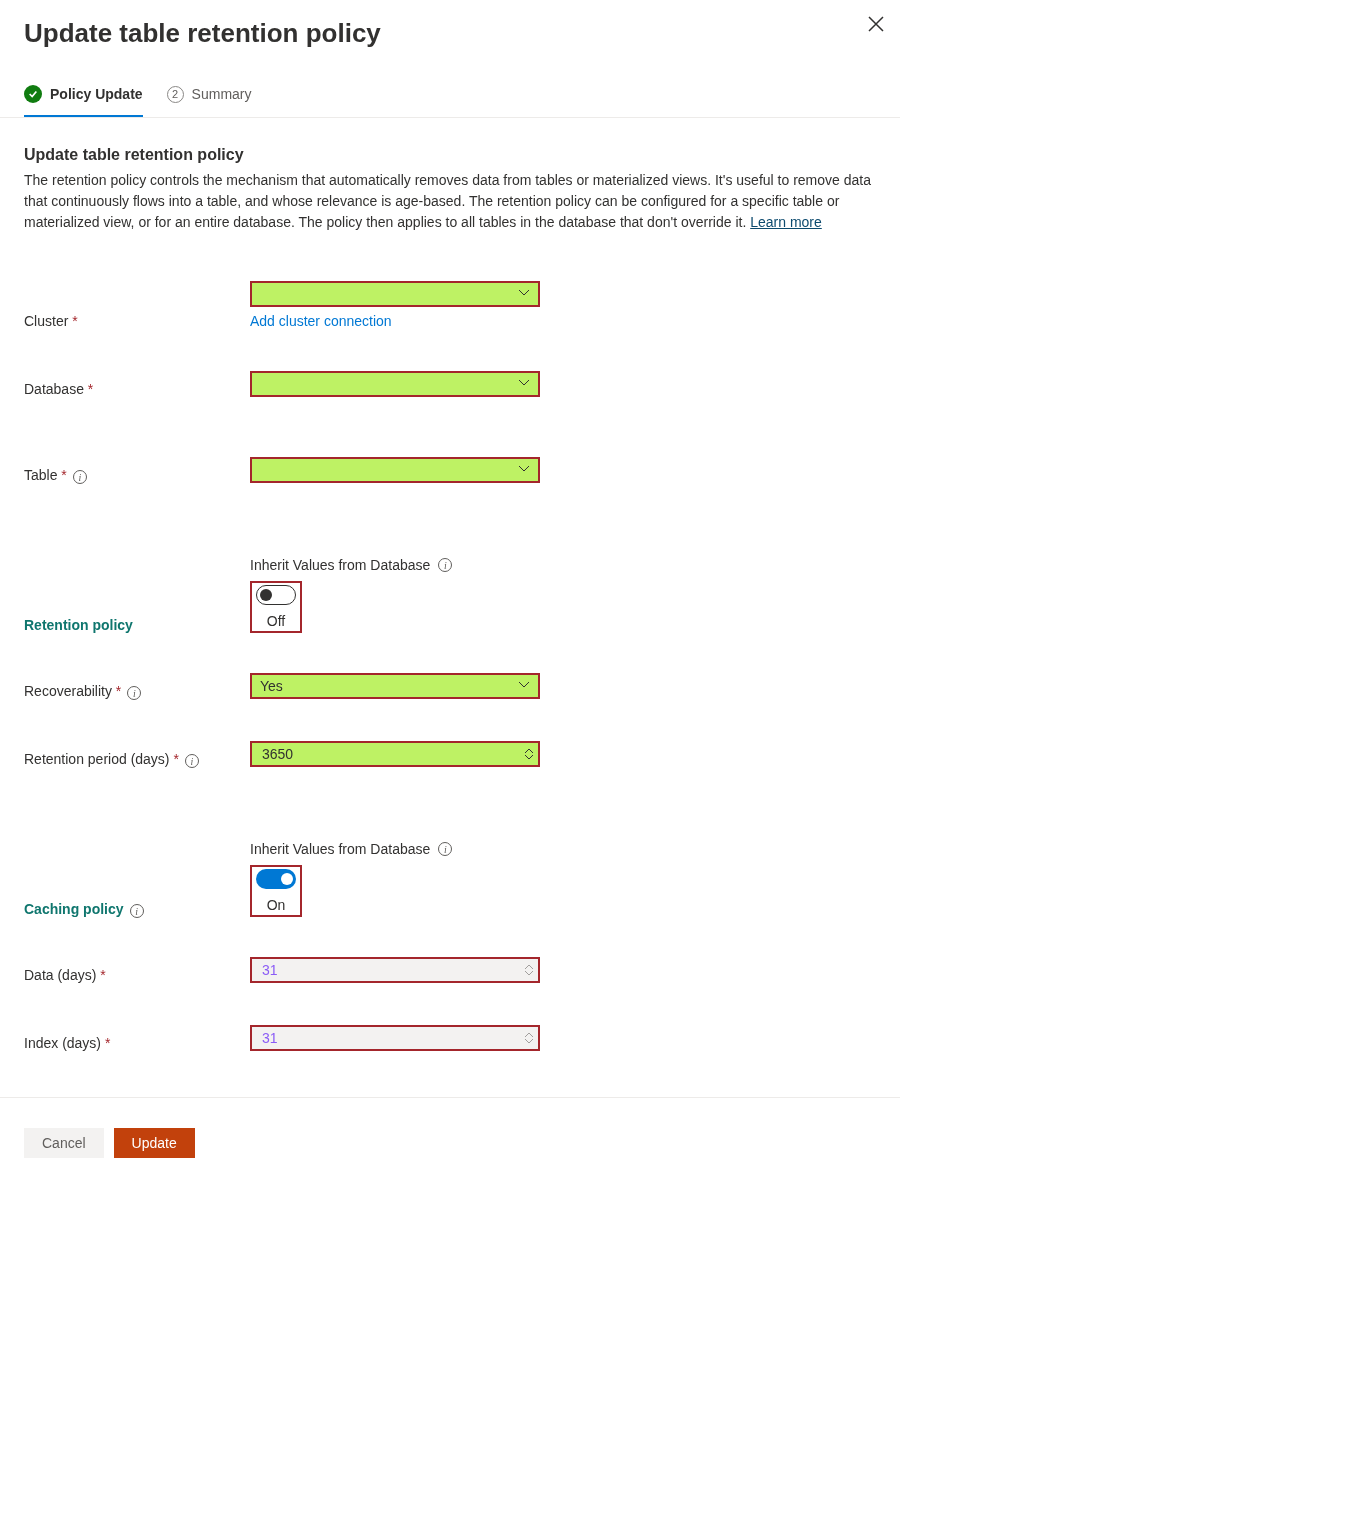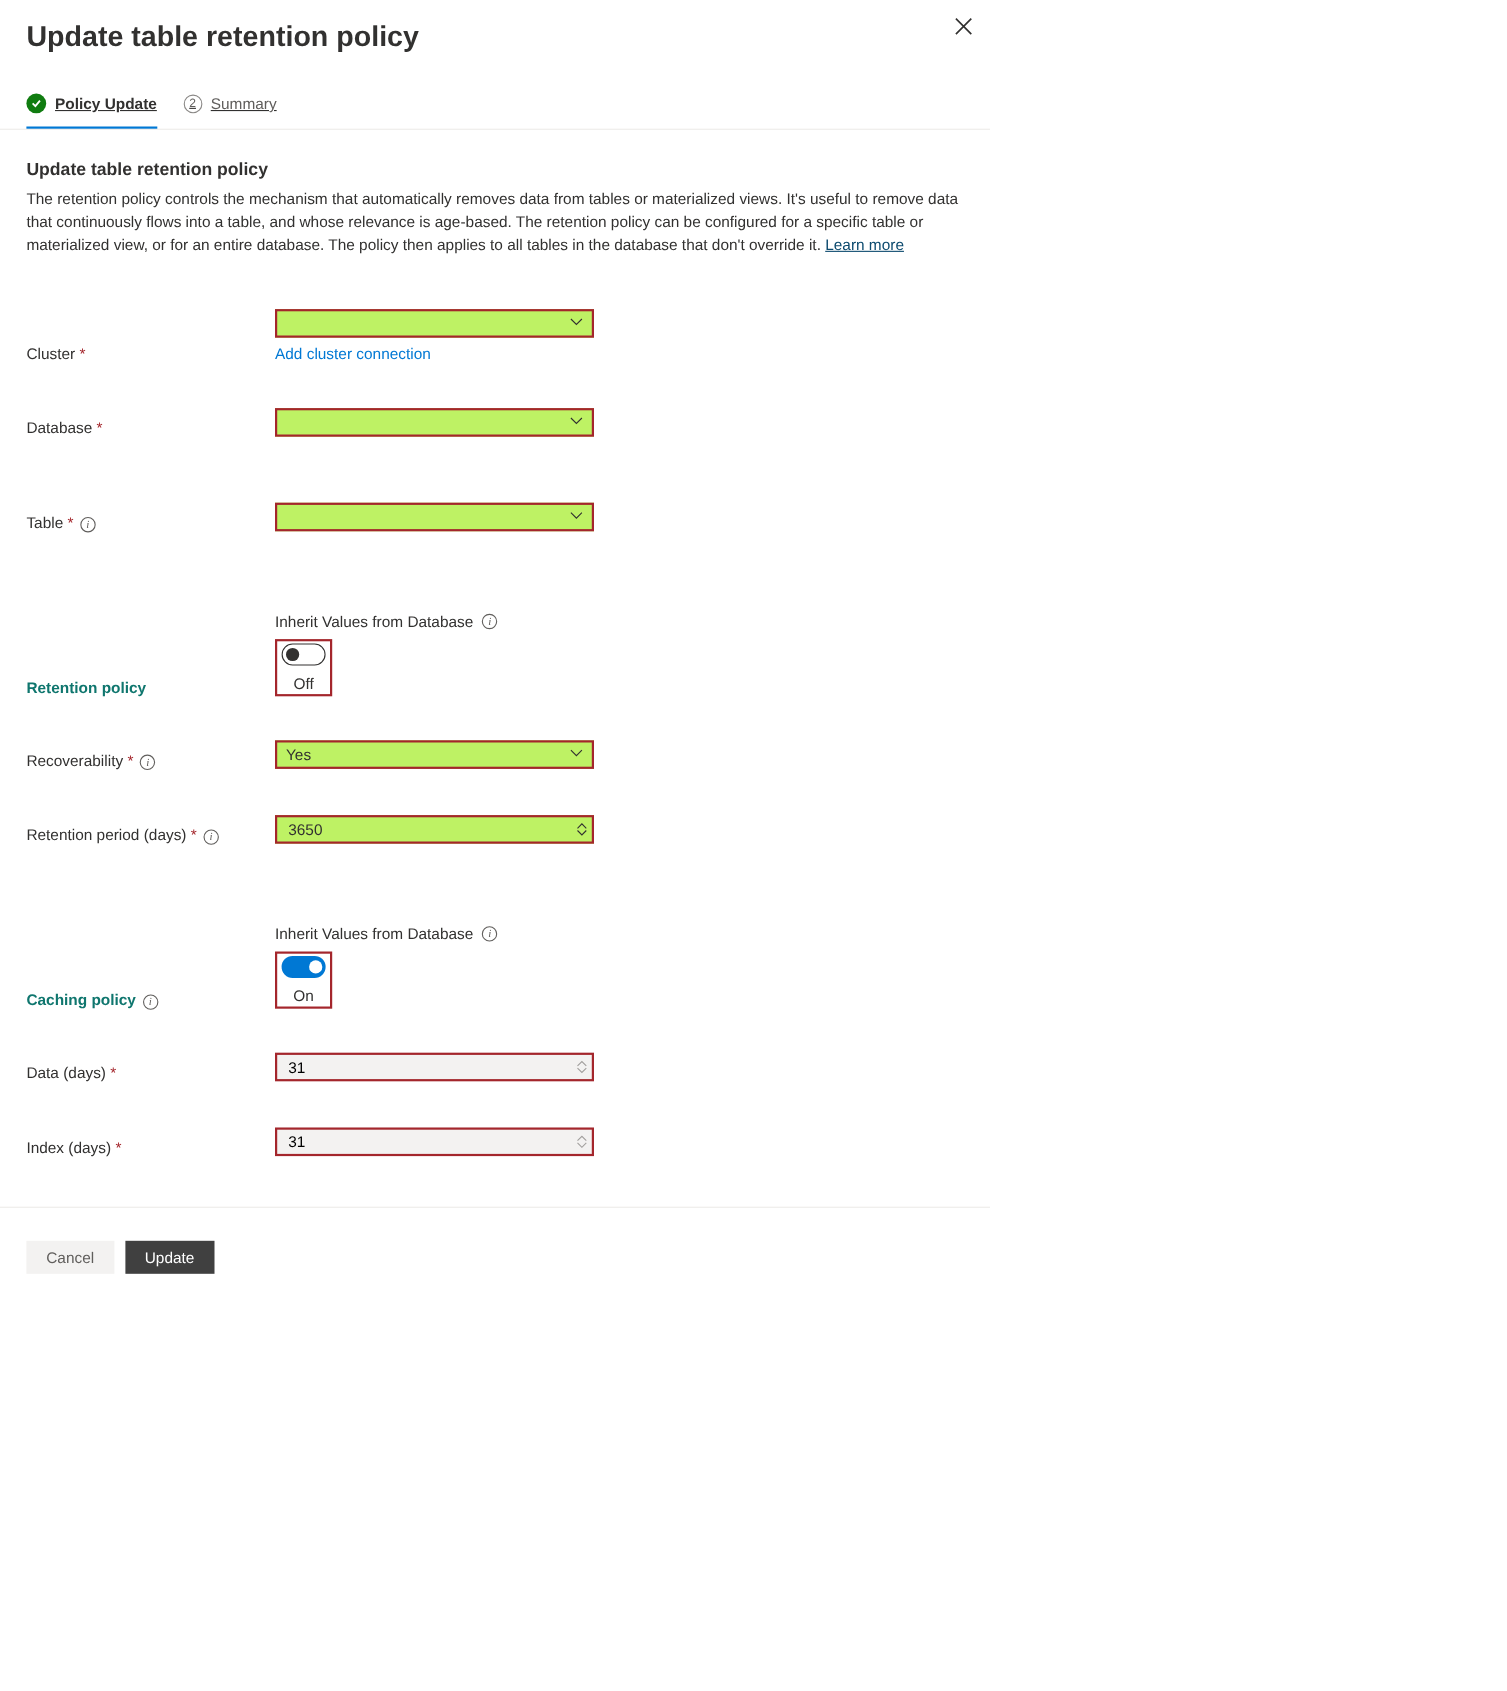--- a/index.html
+++ b/index.html
@@ -14,21 +14,21 @@
   .close {
     position: absolute; top: 10px; right: 10px; width: 28px; height: 28px;
     display: flex; align-items: center; justify-content: center;
     cursor: pointer; color: #323130;
   }
   .close svg { width: 16px; height: 16px; }
   h1 {
     font-size: 26px; font-weight: 600; margin: 0; padding: 18px 24px 36px 24px;
   }
   .tabs {
-    display: flex; gap: 24px; padding: 0 24px; border-bottom: 1px solid #edebe9; text-decoration: underline;
+    display: flex; gap: 24px; padding: 0 24px; border-bottom: 1px solid #edebe9;
   }
   .tab {
     display: flex; align-items: center; gap: 8px; padding: 0 0 12px;
     font-size: 14px; color: #605e5c; border-bottom: 2px solid transparent;
     cursor: pointer; font-weight: 400;
   }
   .tab.active { color: #323130; font-weight: 600; border-bottom-color: #0078d4; }
   .tab-icon {
     width: 18px; height: 18px; border-radius: 50%;
     display: flex; align-items: center; justify-content: center;
@@ -56,21 +56,21 @@
     font-style: italic; font-family: serif; flex-shrink: 0;
   }
   .input-col { width: 290px; margin-top: 24px; }
   .dd, .num, .sel {
     width: 100%; height: 26px; border: 2px solid #a4262c; background: #bef264;
     display: flex; align-items: center; padding: 0 8px; position: relative;
     cursor: pointer;
   }
   .num input, .sel .txt { border: none; outline: none; font-size: 14px; width: 100%; background: transparent; color: #323130; }
   .num.disabled { background: #f3f2f1; }
-  .num.disabled input { color: #000000; }
+  .num.disabled input { color: #8b5cf6; }
   .chev { position: absolute; right: 8px; top: 50%; transform: translateY(-50%); pointer-events: none; }
   .chev svg { width: 12px; height: 12px; }
   .spinner {
     position: absolute; right: 4px; top: 50%; transform: translateY(-50%);
     display: flex; flex-direction: column; gap: 0;
   }
   .spinner svg { width: 10px; height: 6px; display: block; }
   .link-row { margin-top: 6px; }
   .link { color: #0078d4; text-decoration: none; cursor: pointer; font-size: 14px; }
   .gap { height: 32px; }
@@ -96,21 +96,21 @@
   .toggle-text { font-size: 14px; }
   .footer {
     border-top: 1px solid #edebe9; padding: 30px 24px;
     display: flex; gap: 10px;
   }
   .btn {
     height: 30px; padding: 0 18px; font-size: 14px; border: none;
     cursor: pointer; display: flex; align-items: center;
   }
   .btn.secondary { background: #f3f2f1; color: #605e5c; }
-  .btn.primary { background: #404040; color: #fff; }
+  .btn.primary { background: #c2410c; color: #fff; }
   label.fld { display: inline; }
 </style>
 </head>
 <body>
 
 <div class="panel">
   <div class="close">
     <svg viewBox="0 0 16 16">
         <path d="M1 1 L15 15 M15 1 L1 15" stroke="#323130" stroke-width="1.5" fill="none"></path>
       </svg>

